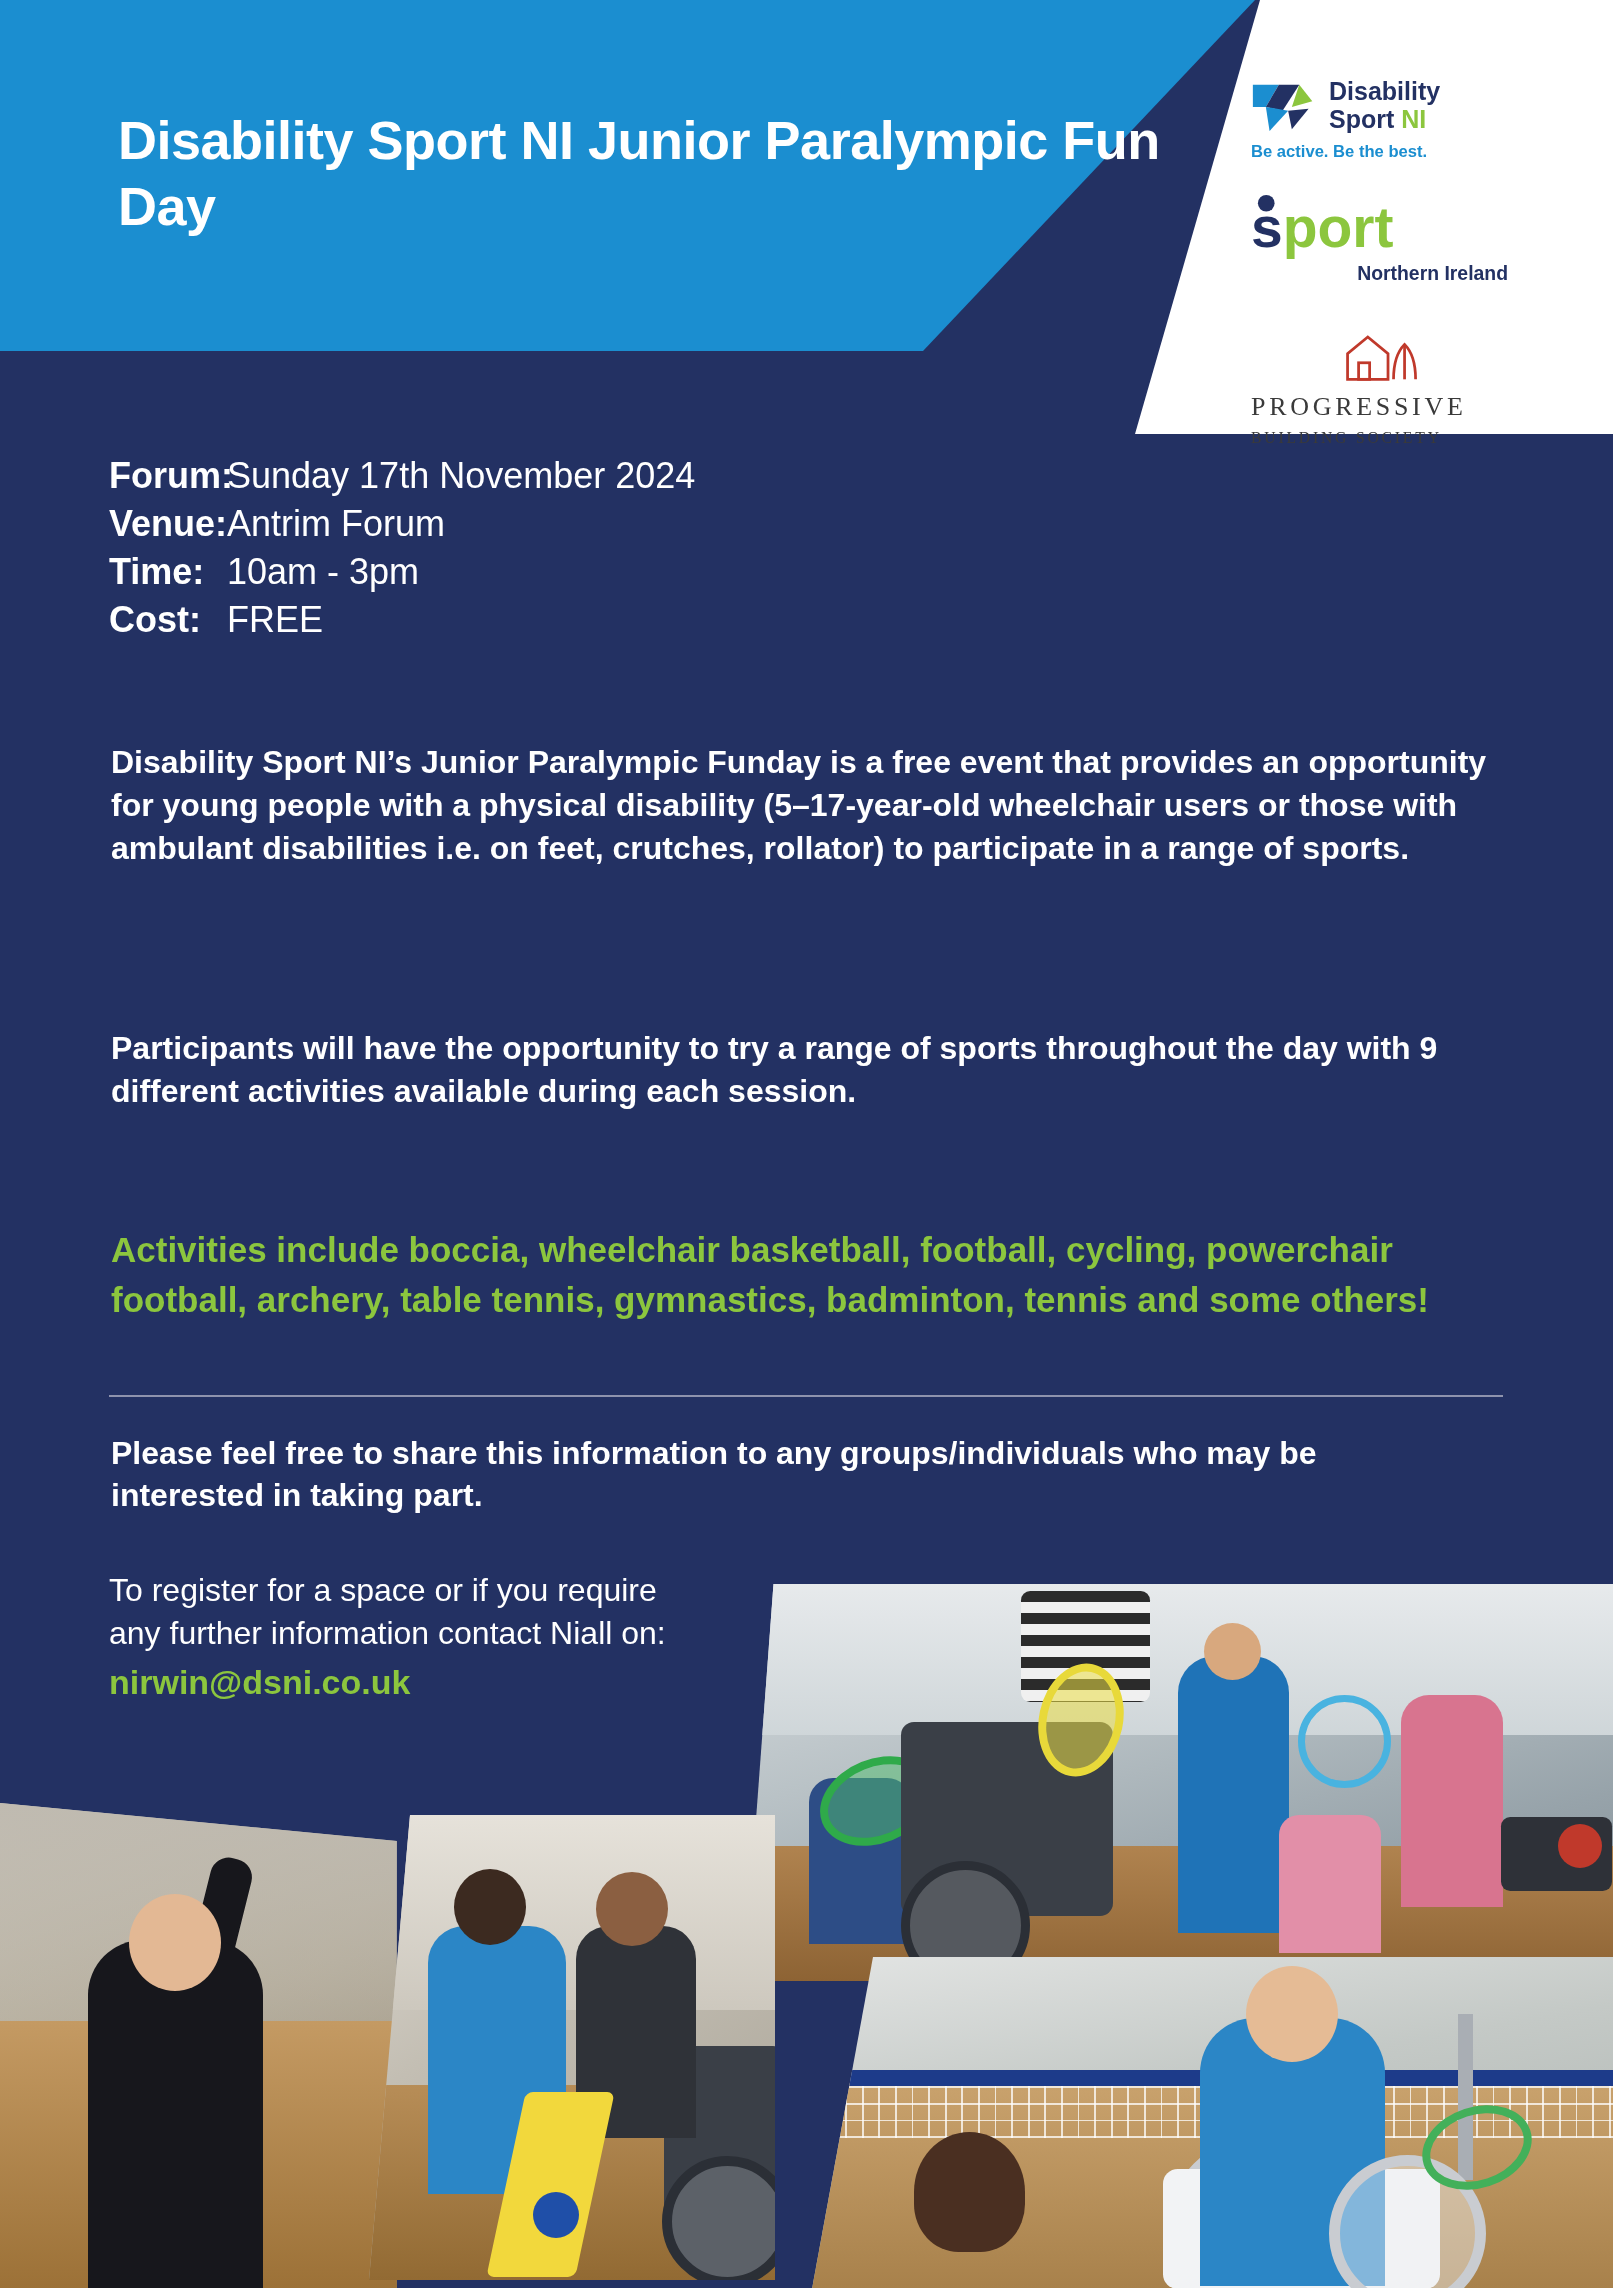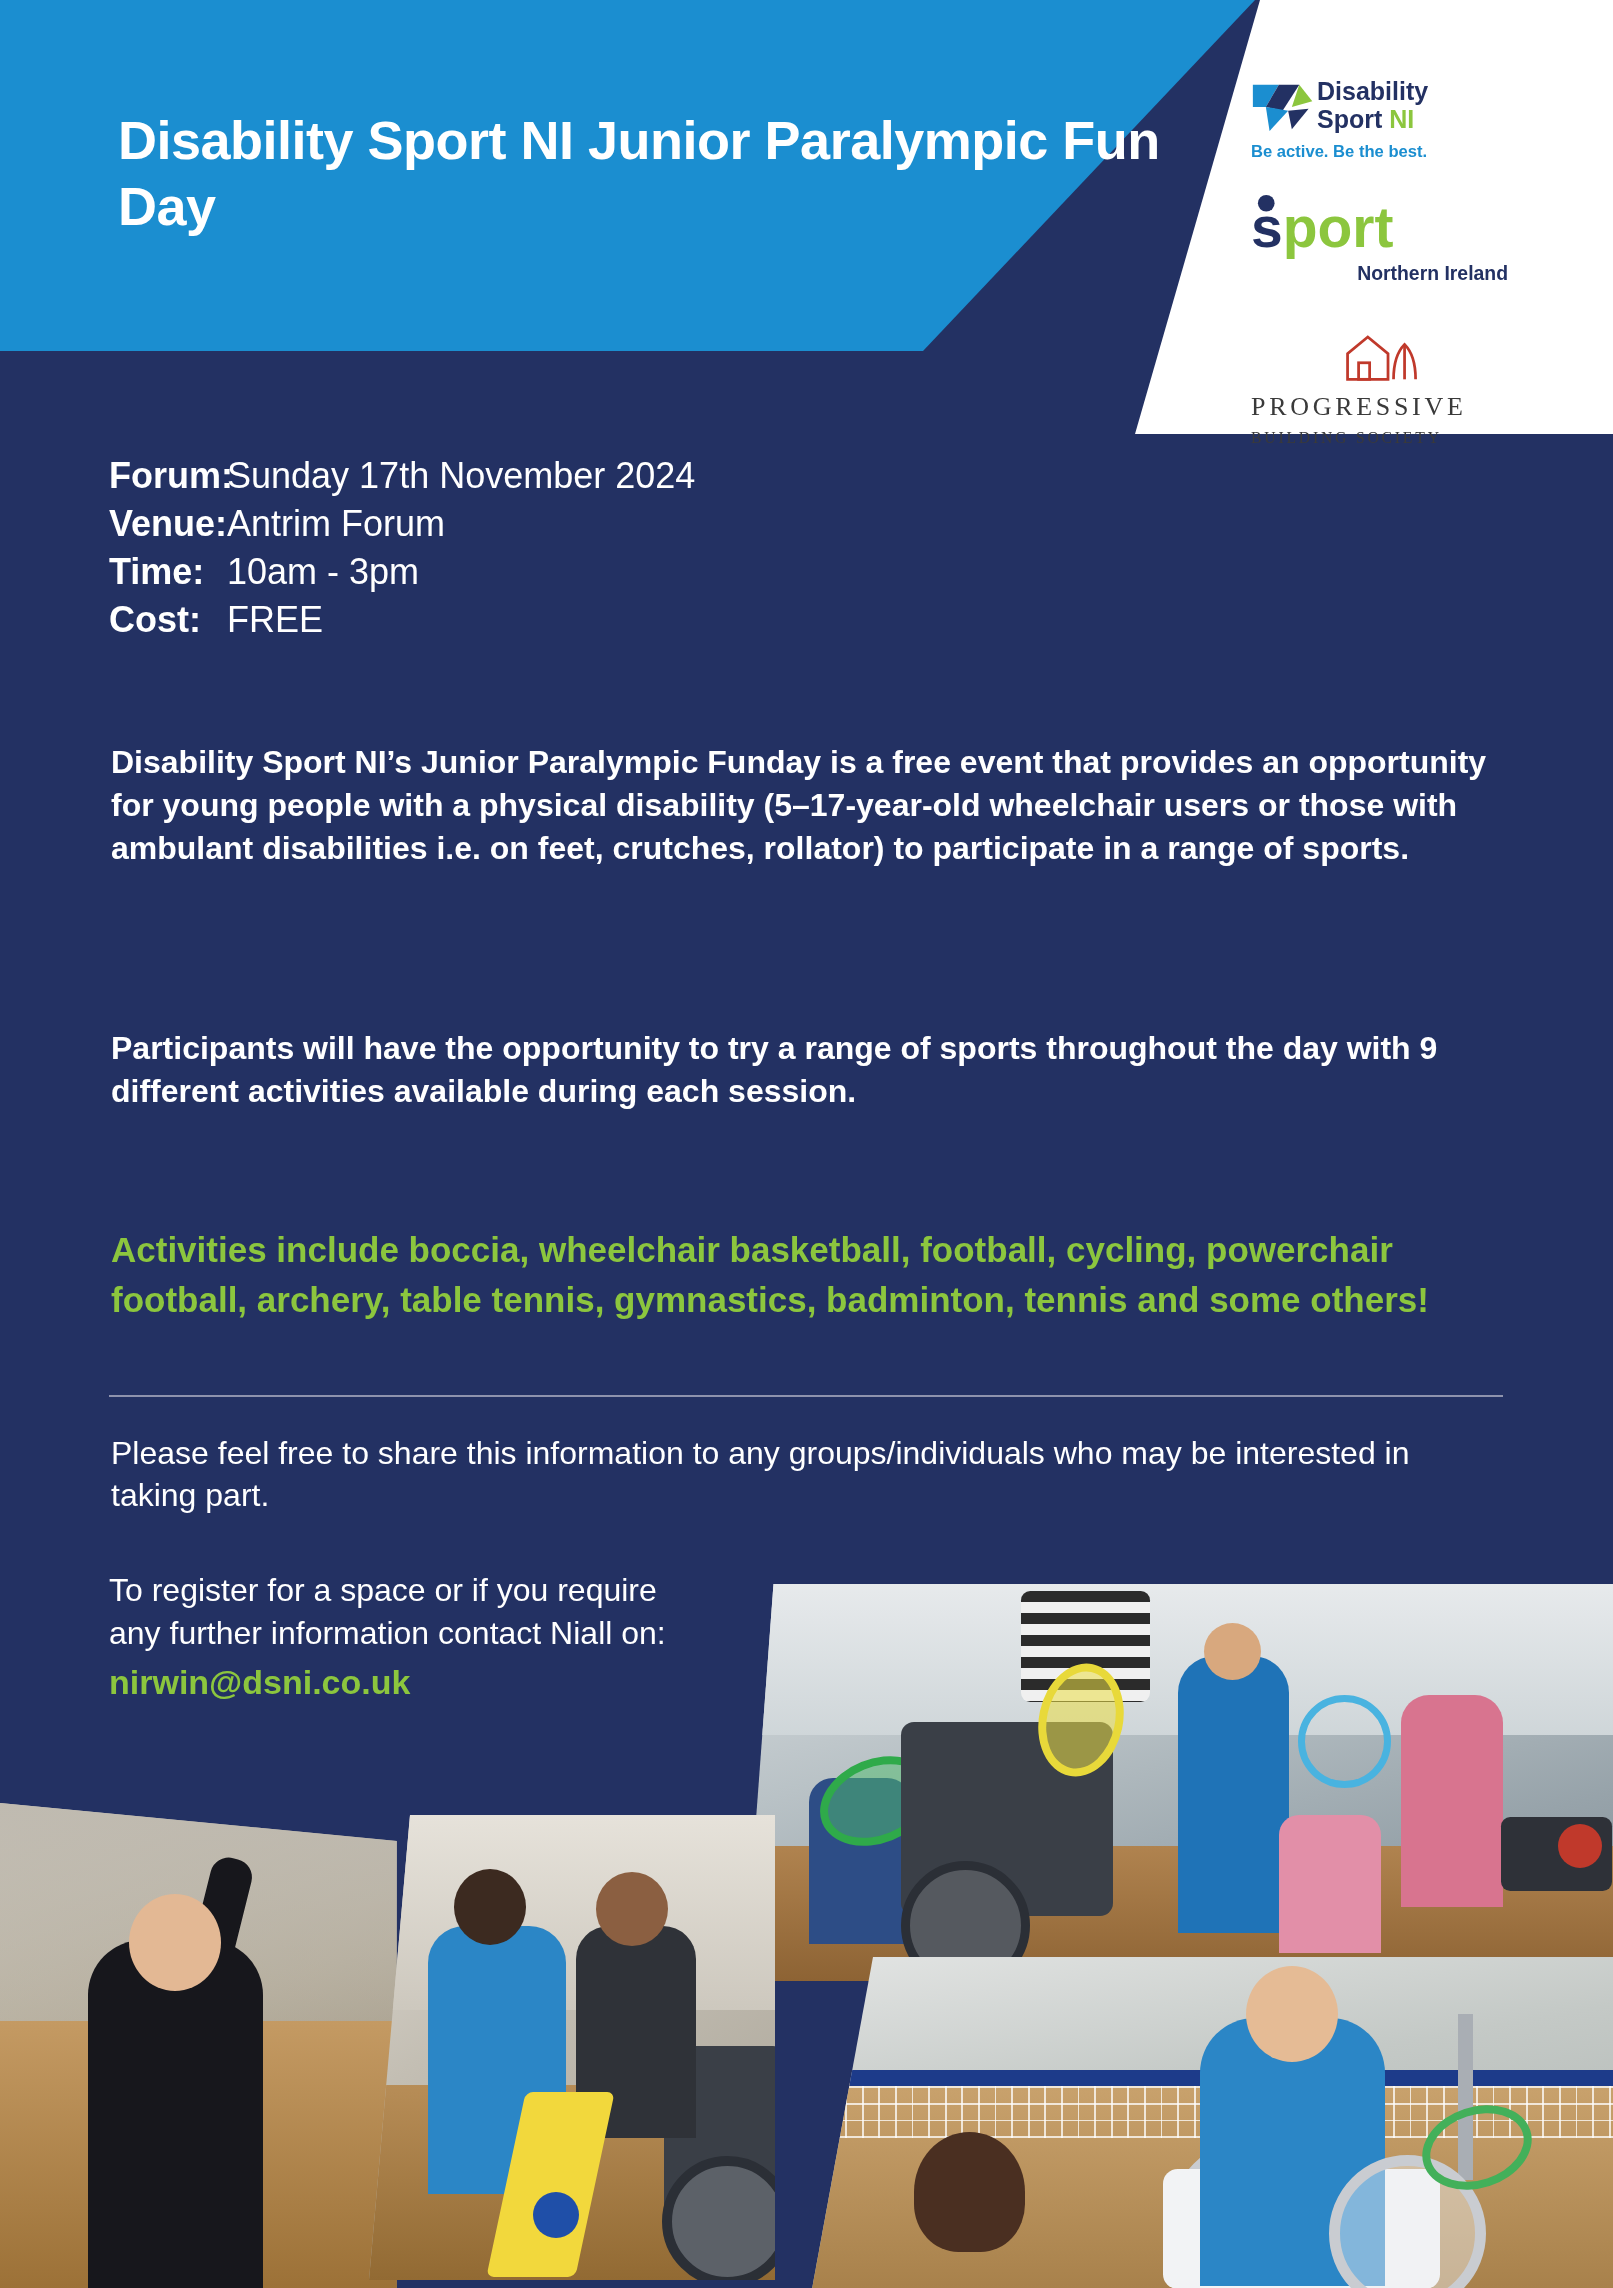--- a/index.html
+++ b/index.html
@@ -54,21 +54,21 @@
   
   .logo-stack {
     position: absolute;
     top: 78px;
     left: 1251px;
     width: 268px;
   }
   .logo-dsni {
     display: flex;
     align-items: center;
-    gap: 1px;
+    gap: 13px;
   }
   .logo-dsni-mark { width: 65px; height: 54px; }
   .logo-dsni-text {
     color: #233163;
     font-size: 25px;
     font-weight: bold;
     line-height: 1.1;
   }
   .logo-dsni-text .ni { color: #8cc63e; }
   .logo-dsni-tag {
@@ -167,21 +167,21 @@
     background: #8e93ad;
   }
 
   .share-note {
     position: absolute;
     top: 1432px;
     left: 111px;
     width: 1338px;
     color: #ffffff;
     font-size: 32px;
-    font-weight: normal;
+    font-weight: bold;
     line-height: 1.32;
   }
 
   .contact {
     position: absolute;
     top: 1569px;
     left: 109px;
     width: 591px;
     color: #ffffff;
     font-size: 32px;

